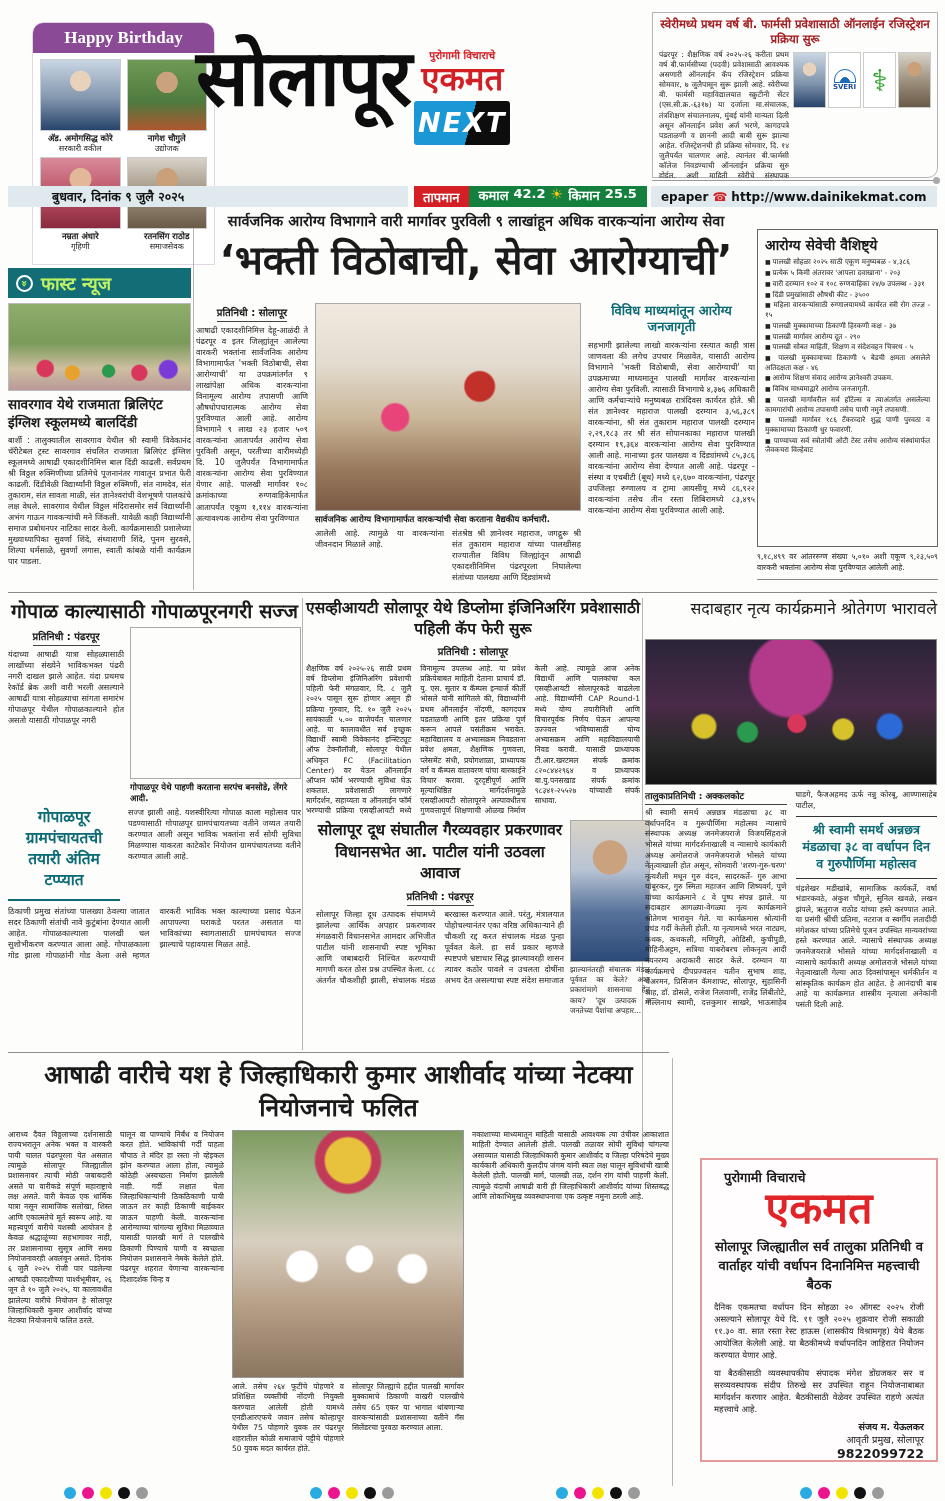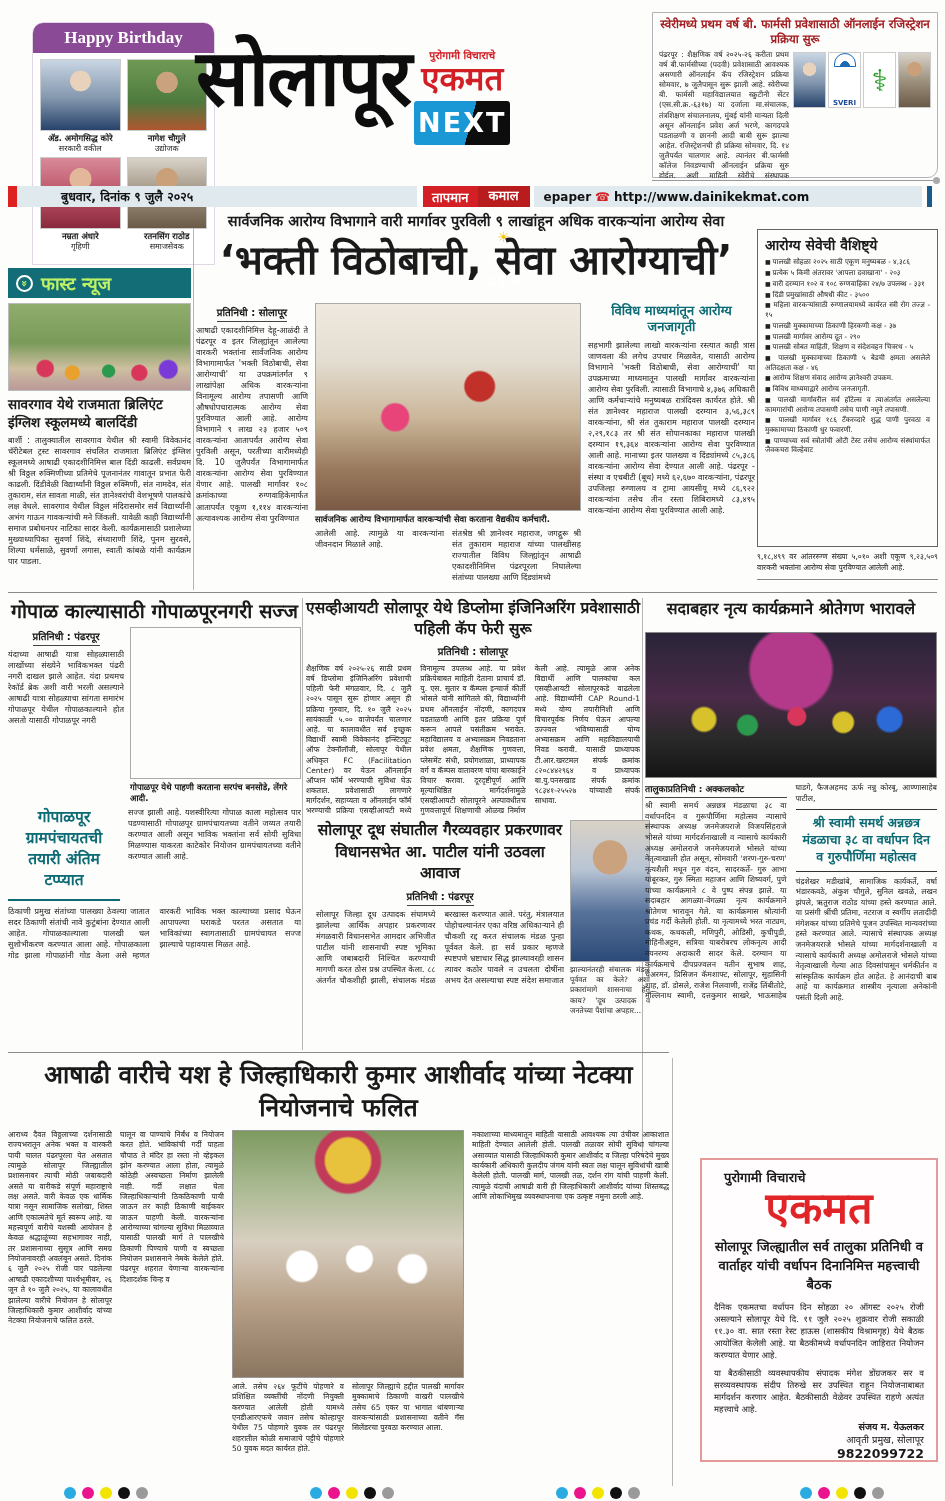--- a/index.html
+++ b/index.html
@@ -33,40 +33,40 @@
   .fast-photo { height:88px; margin:5px 0; border:1px solid #bbb;
     background: radial-gradient(circle at 20% 75%, #d8365a 5%, rgba(0,0,0,0) 6%), radial-gradient(circle at 35% 80%, #e8a12c 5%, rgba(0,0,0,0) 6%), radial-gradient(circle at 55% 78%, #2c9a4e 5%, rgba(0,0,0,0) 6%), radial-gradient(circle at 72% 80%, #d8365a 5%, rgba(0,0,0,0) 6%), radial-gradient(circle at 88% 76%, #7a3ad8 5%, rgba(0,0,0,0) 6%), linear-gradient(180deg,#8fae6c 0%, #7a9a5a 45%, #cdbfa0 75%, #b99 100%); }
   .fast-hl { font-size:13.5px; font-weight:900; line-height:1.3; margin-bottom:4px; }
 
   
   .mast { left:196px; top:18px; width:452px; height:165px; display:flex; }
   .mast-city { font-size:78px; font-weight:900; letter-spacing:-2px; line-height:1.55; color:#0d0d0d; }
   .mast-right { display:flex; flex-direction:column; align-items:center; justify-content:flex-start; padding-top:30px; margin-left:4px; }
   .mast-tag { color:#d21f26; font-size:10.5px; font-weight:bold; }
   .mast-brand { color:#d21f26; font-size:33px; font-weight:900; line-height:1.05; }
-  .next-logo { margin-top:4px; width:96px; height:44px; background:linear-gradient(105deg,#1a97d5 0 58%, #0d0d0d 58% 100%); color:#fff; font-weight:900; font-size:27px; display:flex; align-items:center; justify-content:center; letter-spacing:2px; border-radius:3px; }
+  .next-logo { margin-top:4px; width:96px; height:44px; background:linear-gradient(105deg,#1a97d5 0 58%, #0d0d0d 58% 100%); color:#fff; font-weight:900; font-size:27px; font-style:italic; display:flex; align-items:center; justify-content:center; letter-spacing:2px; border-radius:3px; }
 
   
   .sveri { left:652px; top:12px; width:286px; height:166px; border:1px solid #b8b0b8; border-radius:0 0 10px 0; padding:4px 6px; }
   .sveri-hl { color:#a31d20; font-weight:800; font-size:11.6px; line-height:1.3; text-align:center; margin-bottom:3px; }
   .sveri-photos { float:right; width:138px; height:56px; display:flex; gap:2px; margin:2px 0 3px 4px; }
   .sveri-photos > div { flex:1; border:1px solid #ccc; }
-  .sveri-logo { background:#fff; display:flex; flex-direction:column; align-items:center; justify-content:space-between; font-size:7px; font-weight:900; color:#1a4a9a; }
+  .sveri-logo { background:#fff; display:flex; flex-direction:column; align-items:center; justify-content:center; font-size:7px; font-weight:900; color:#1a4a9a; }
   .sveri-logo .rays { width:22px; height:14px; background:radial-gradient(circle at 50% 100%, #1a6ab5 30%, #fff 31%); border-radius:12px 12px 0 0; border:1px solid #1a6ab5; }
   .pharm { background:#fff; display:flex; align-items:center; justify-content:center; font-size:30px; color:#1f9a1f; font-weight:bold; }
   .sveri-body { font-size:7.4px; line-height:1.36; text-align:justify; }
   .sveri-rule { left:652px; top:180px; width:286px; border-top:1px solid #999; }
   .sveri-rule::after { content:""; position:absolute; right:-2px; top:-4px; width:7px; height:7px; border-radius:50%; background:#aaa; }
 
   
   .datebar { left:8px; top:186px; width:929px; height:21px; display:flex; align-items:stretch; font-weight:bold; }
   .db-accent { width:9px; background:#d22; }
   .db-date { flex:0 0 400px; background:#dfe9ee; display:flex; align-items:center; padding-left:44px; font-size:12.5px; color:#111; }
   .db-temp-label { background:#d42025; color:#fff; display:flex; align-items:center; padding:0 9px; font-size:13px; margin-left:6px; }
-  .db-temp { background:#b91c1c; color:#fff; display:flex; align-items:center; gap:5px; padding:0 10px; font-size:13px;flex-direction:column; }
+  .db-temp { background:#15803d; color:#fff; display:flex; align-items:flex-start; gap:5px; padding:0 10px; font-size:13px; }
   .db-sun { color:#f5c518; font-size:14px; }
   .db-epaper { background:#dfe9ee; display:flex; align-items:center; gap:4px; padding:0 10px; font-size:12px; color:#111; margin-left:4px; flex:1; }
   .db-phone { color:#d42025; font-size:12px; }
   .db-sep { width:5px; background:#1a5a8a; margin:0 5px; }
 
   
   .kicker { left:196px; top:210px; width:560px; text-align:center; font-size:14.5px; font-weight:800; }
   .main-head { left:196px; top:228px; width:560px; text-align:center; font-size:40px; font-weight:900; line-height:1.6; }
   .main-art { left:196px; top:303px; width:559px; height:288px; display:flex; gap:7px; }
   .ma-col1 { width:112px; }
@@ -106,21 +106,21 @@
   .dudh { left:316px; top:820px; width:334px; height:231px; display:flex; gap:6px; }
   .dudh-main { flex:1; }
   .dudh h2 { font-size:15.5px; font-weight:900; line-height:1.4; text-align:center; margin-bottom:2px; }
   .dudh-cols { column-count:2; column-gap:9px; height:150px; overflow:hidden; }
   .dudh-right { width:80px; }
   .dudh-photo { height:142px; border:1px solid #aaa;
     background: radial-gradient(circle at 50% 26%, #caa27e 15%, rgba(0,0,0,0) 16%), linear-gradient(180deg,#d9d2c6 0%, #b8c4d4 35%, #57729a 65%, #2c4a78 100%); }
 
   
   .sada { left:645px; top:597px; width:292px; height:557px; }
-  .sada h2 { font-size:16px; font-weight:700; text-align:center; margin-bottom:13px; }
+  .sada h2 { font-size:16px; font-weight:400; text-align:right; margin-bottom:20px; }
   .sada-photo { height:146px; border:1px solid #888;
     background: radial-gradient(circle at 20% 60%, #d8c22c 4.5%, rgba(0,0,0,0) 5.5%), radial-gradient(circle at 35% 64%, #2c9a4e 4.5%, rgba(0,0,0,0) 5.5%), radial-gradient(circle at 52% 58%, #d8365a 5%, rgba(0,0,0,0) 6%), radial-gradient(circle at 68% 62%, #d8c22c 4.5%, rgba(0,0,0,0) 5.5%), radial-gradient(circle at 84% 60%, #2c6ad8 4.5%, rgba(0,0,0,0) 5.5%), radial-gradient(circle at 50% 25%, #b33a8a 22%, rgba(0,0,0,0) 24%), linear-gradient(180deg,#2a2438 0%, #4a2a48 45%, #2a2a2a 72%, #141414 100%); }
   .sada-cols { margin-top:5px; column-count:2; column-gap:9px; font-size:7.7px; line-height:1.37; text-align:justify; height:392px; overflow:hidden; }
   .sada-byline { font-weight:bold; font-size:9px; border-bottom:1px solid #444; padding-bottom:2px; margin-bottom:3px; }
   .sada-sub { break-inside:avoid; color:#0c6b74; font-weight:900; font-size:12.5px; line-height:1.35; text-align:center; border-top:1.5px solid #333; border-bottom:1.5px solid #333; padding:5px 2px; margin:5px 0; }
 
   
   .ashadhi { left:8px; top:1057px; width:661px; height:431px; }
   .ashadhi h2 { font-size:24.5px; font-weight:900; text-align:center; margin-bottom:7px; }
   .ash-row { display:flex; gap:8px; height:384px; overflow:hidden; }

